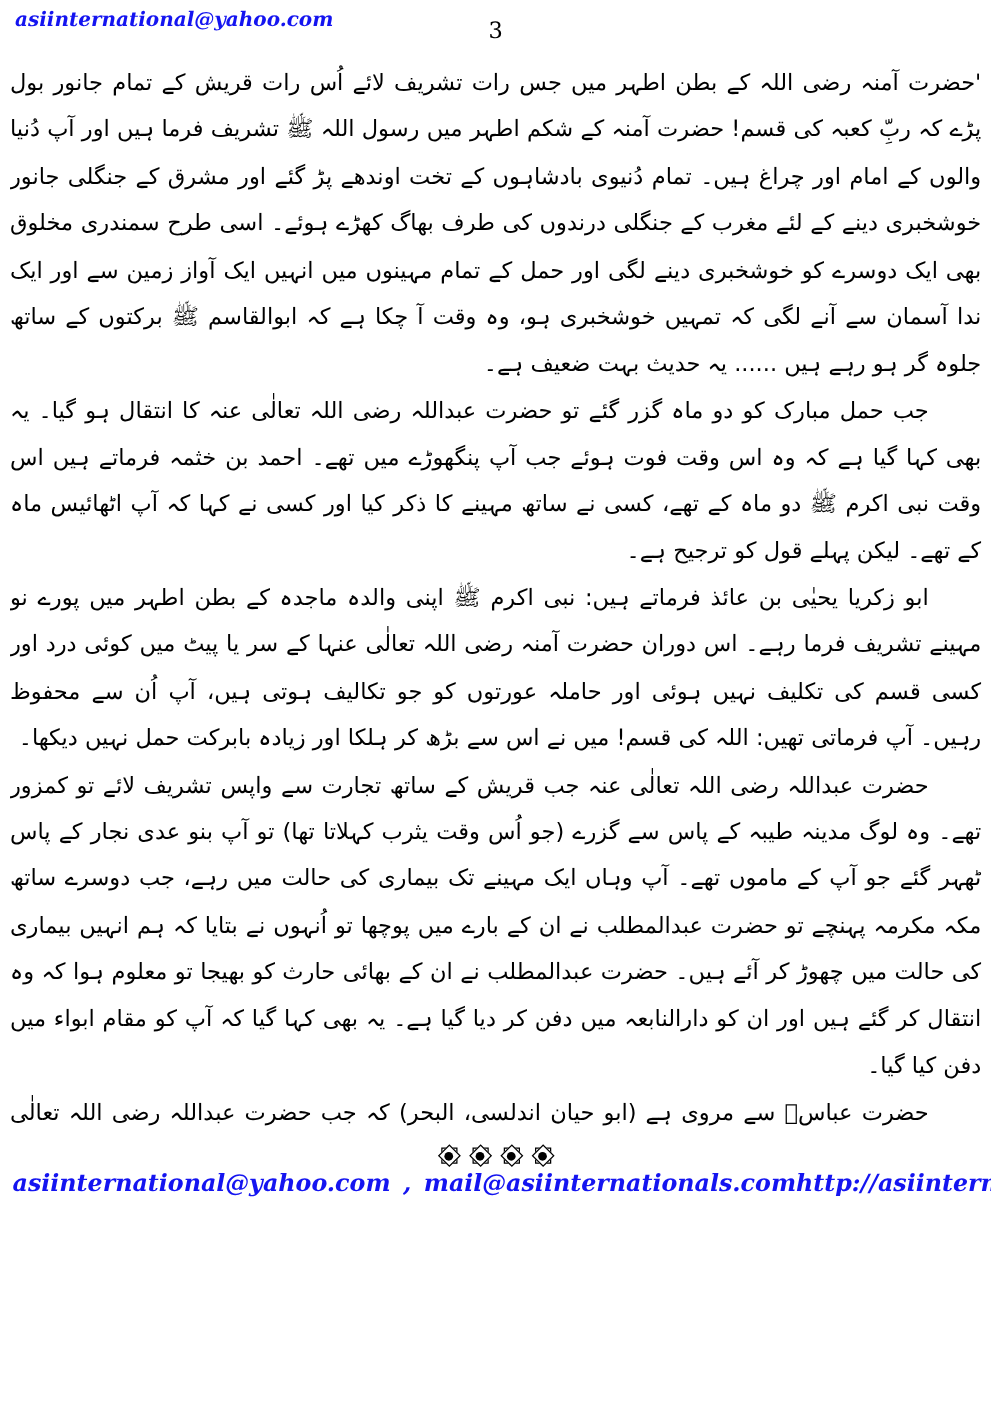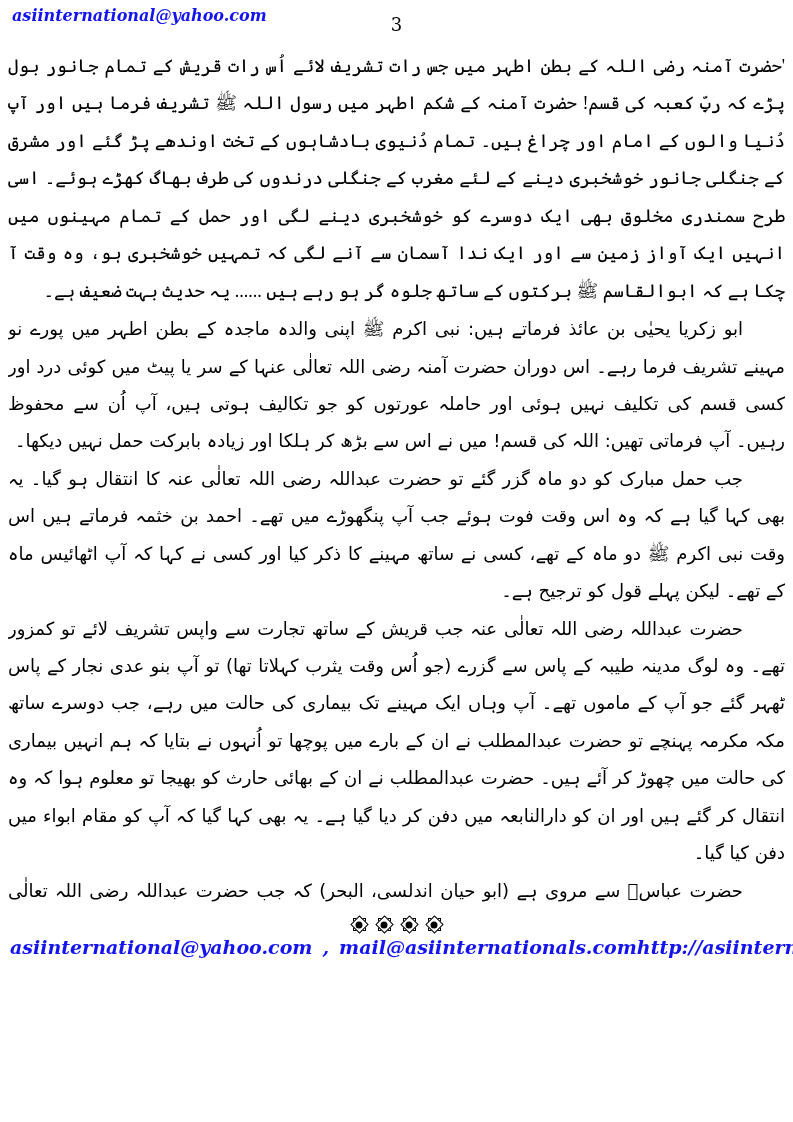--- a/index.html
+++ b/index.html
@@ -22,21 +22,21 @@
     font-family:"DejaVu Serif",serif;font-size:18px;color:#000;
   }
   
   .content{
     flex:1 1 auto;direction:rtl;text-align:justify;
     font-family:"DejaVu Sans",sans-serif;
     font-size:18px;line-height:2.08;color:#000;
     padding-top:6px;overflow:hidden;
   }
   .para{margin:0;text-indent:42px;}
-  .para.flush{text-indent:0;font-family:Liberation Serif, serif;}
+  .para.flush{text-indent:0;}
   
   .ornament-row{flex:none;text-align:center;margin:4px 0 2px 0;height:20px;}
   .orn{display:inline-block;position:relative;width:13px;height:13px;margin:0 6px;vertical-align:middle;}
   .orn::before,.orn::after{
     content:"";position:absolute;left:0;top:0;width:11px;height:11px;
     border:1px solid #000;background:#fff;
   }
   .orn::after{transform:rotate(45deg);}
   .orn .dot{
     position:absolute;z-index:2;width:7px;height:7px;border-radius:50%;
@@ -66,22 +66,22 @@
 
 <div class="page">
 
   <div class="header">
     <span class="header-email">asiinternational@yahoo.com</span>
     <span class="page-number">3</span>
   </div>
 
   <div class="content">
     <p class="para flush">'حضرت آمنہ رضی اللہ کے بطن اطہر میں جس رات تشریف لائے اُس رات قریش کے تمام جانور بول پڑے کہ ربِّ کعبہ کی قسم! حضرت آمنہ کے شکم اطہر میں رسول اللہ ﷺ تشریف فرما ہیں اور آپ دُنیا والوں کے امام اور چراغ ہیں۔ تمام دُنیوی بادشاہوں کے تخت اوندھے پڑ گئے اور مشرق کے جنگلی جانور خوشخبری دینے کے لئے مغرب کے جنگلی درندوں کی طرف بھاگ کھڑے ہوئے۔ اسی طرح سمندری مخلوق بھی ایک دوسرے کو خوشخبری دینے لگی اور حمل کے تمام مہینوں میں انہیں ایک آواز زمین سے اور ایک ندا آسمان سے آنے لگی کہ تمہیں خوشخبری ہو، وہ وقت آ چکا ہے کہ ابوالقاسم ﷺ برکتوں کے ساتھ جلوہ گر ہو رہے ہیں ...... یہ حدیث بہت ضعیف ہے۔</p>
+    <p class="para">جب حمل مبارک کو دو ماہ گزر گئے تو حضرت عبداللہ رضی اللہ تعالٰی عنہ کا انتقال ہو گیا۔ یہ بھی کہا گیا ہے کہ وہ اس وقت فوت ہوئے جب آپ پنگھوڑے میں تھے۔ احمد بن خثمہ فرماتے ہیں اس وقت نبی اکرم ﷺ دو ماہ کے تھے، کسی نے ساتھ مہینے کا ذکر کیا اور کسی نے کہا کہ آپ اٹھائیس ماہ کے تھے۔ لیکن پہلے قول کو ترجیح ہے۔</p>
     <p class="para">ابو زکریا یحیٰی بن عائذ فرماتے ہیں: نبی اکرم ﷺ اپنی والدہ ماجدہ کے بطن اطہر میں پورے نو مہینے تشریف فرما رہے۔ اس دوران حضرت آمنہ رضی اللہ تعالٰی عنہا کے سر یا پیٹ میں کوئی درد اور کسی قسم کی تکلیف نہیں ہوئی اور حاملہ عورتوں کو جو تکالیف ہوتی ہیں، آپ اُن سے محفوظ رہیں۔ آپ فرماتی تھیں: اللہ کی قسم! میں نے اس سے بڑھ کر ہلکا اور زیادہ بابرکت حمل نہیں دیکھا۔</p>
-    <p class="para">جب حمل مبارک کو دو ماہ گزر گئے تو حضرت عبداللہ رضی اللہ تعالٰی عنہ کا انتقال ہو گیا۔ یہ بھی کہا گیا ہے کہ وہ اس وقت فوت ہوئے جب آپ پنگھوڑے میں تھے۔ احمد بن خثمہ فرماتے ہیں اس وقت نبی اکرم ﷺ دو ماہ کے تھے، کسی نے ساتھ مہینے کا ذکر کیا اور کسی نے کہا کہ آپ اٹھائیس ماہ کے تھے۔ لیکن پہلے قول کو ترجیح ہے۔</p>
     <p class="para">حضرت عبداللہ رضی اللہ تعالٰی عنہ جب قریش کے ساتھ تجارت سے واپس تشریف لائے تو کمزور تھے۔ وہ لوگ مدینہ طیبہ کے پاس سے گزرے (جو اُس وقت یثرب کہلاتا تھا) تو آپ بنو عدی نجار کے پاس ٹھہر گئے جو آپ کے ماموں تھے۔ آپ وہاں ایک مہینے تک بیماری کی حالت میں رہے، جب دوسرے ساتھ مکہ مکرمہ پہنچے تو حضرت عبدالمطلب نے ان کے بارے میں پوچھا تو اُنہوں نے بتایا کہ ہم انہیں بیماری کی حالت میں چھوڑ کر آئے ہیں۔ حضرت عبدالمطلب نے ان کے بھائی حارث کو بھیجا تو معلوم ہوا کہ وہ انتقال کر گئے ہیں اور ان کو دارالنابعہ میں دفن کر دیا گیا ہے۔ یہ بھی کہا گیا کہ آپ کو مقام ابواء میں دفن کیا گیا۔</p>
     <p class="para">حضرت عباسؓ سے مروی ہے (ابو حیان اندلسی، البحر) کہ جب حضرت عبداللہ رضی اللہ تعالٰی عنہ کا انتقال ہوا تو فرشتوں نے کہا: اے ہمارے معبود اور اے ہمارے پروردگار! تیرا نبی یتیم رہ گیا۔ اللہ تعالٰی نے فرمایا: میں اس کا محافظ اور مددگار ہوں۔ حضرت امام جعفر صادق سے پوچھا گیا کہ نبی اکرم ﷺ کو والدین سے کیوں یتیم بنایا گیا؟ تو اُنہوں نے فرمایا: اس لیے کہ آپ ﷺ پر مخلوق کا کوئی حق نہ ہو۔'' (امام احمد بن محمد قسطلانیؒ متوفی 923 ہجری: المواہب الدنیہ، صفحہ نمبر 72 تا 76)</p>
   </div>
 
   <div class="ornament-row"><span class="orn"><span class="dot"></span></span><span class="orn"><span class="dot"></span></span><span class="orn"><span class="dot"></span></span><span class="orn"><span class="dot"></span></span></div>
 
 
   <div class="footer">
     <span class="footer-emails">
       <span class="footer-email">asiinternational@yahoo.com</span><span class="comma">,</span><span class="footer-email">mail@asiinternationals.com</span>

